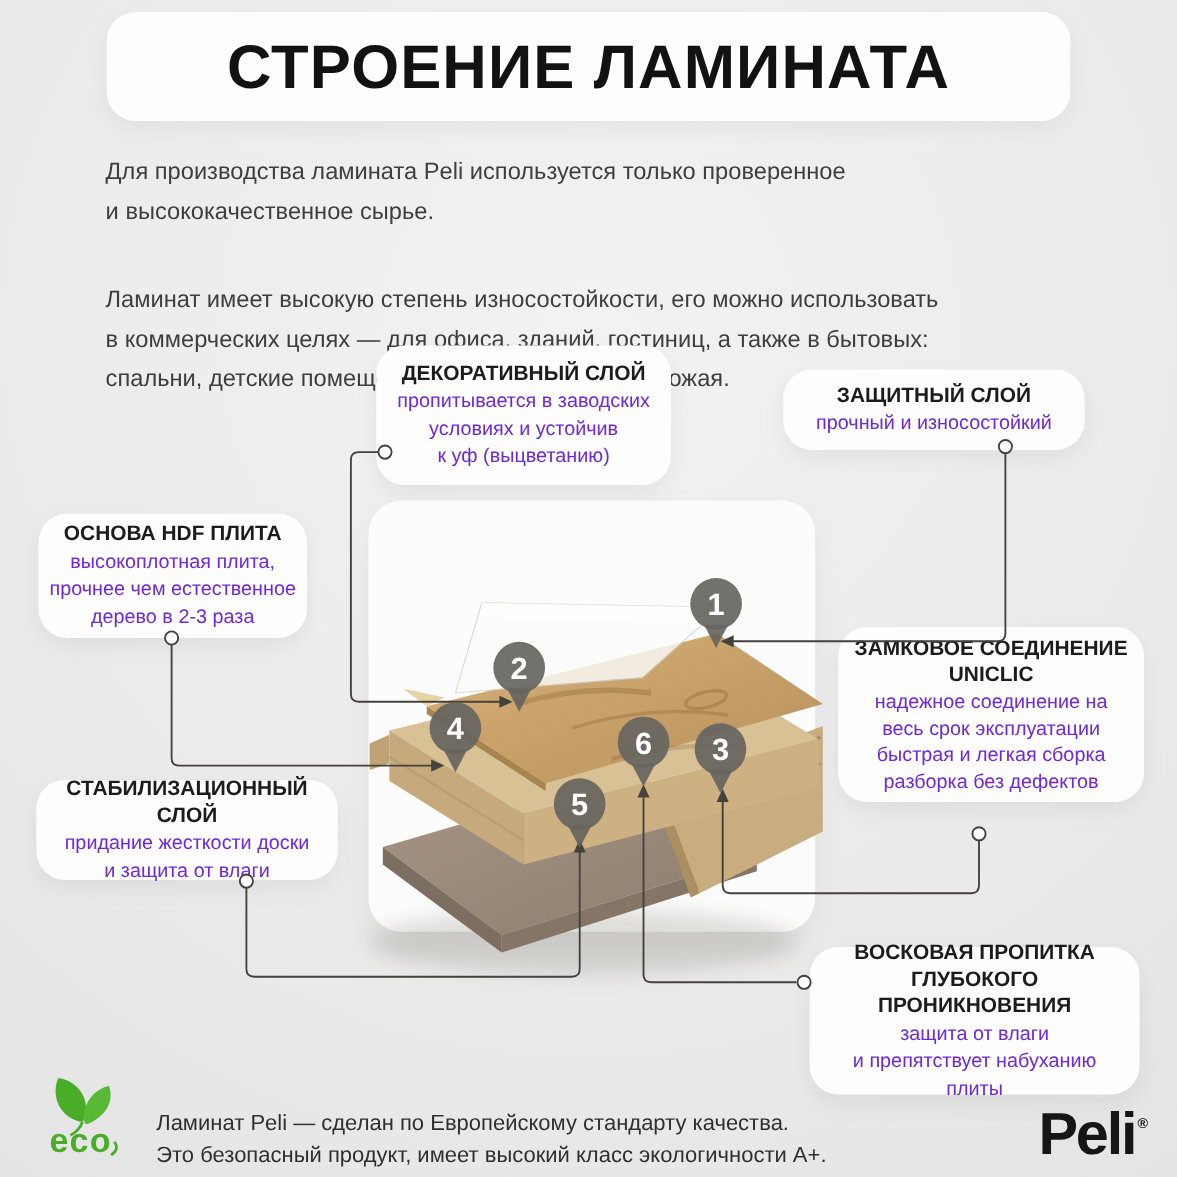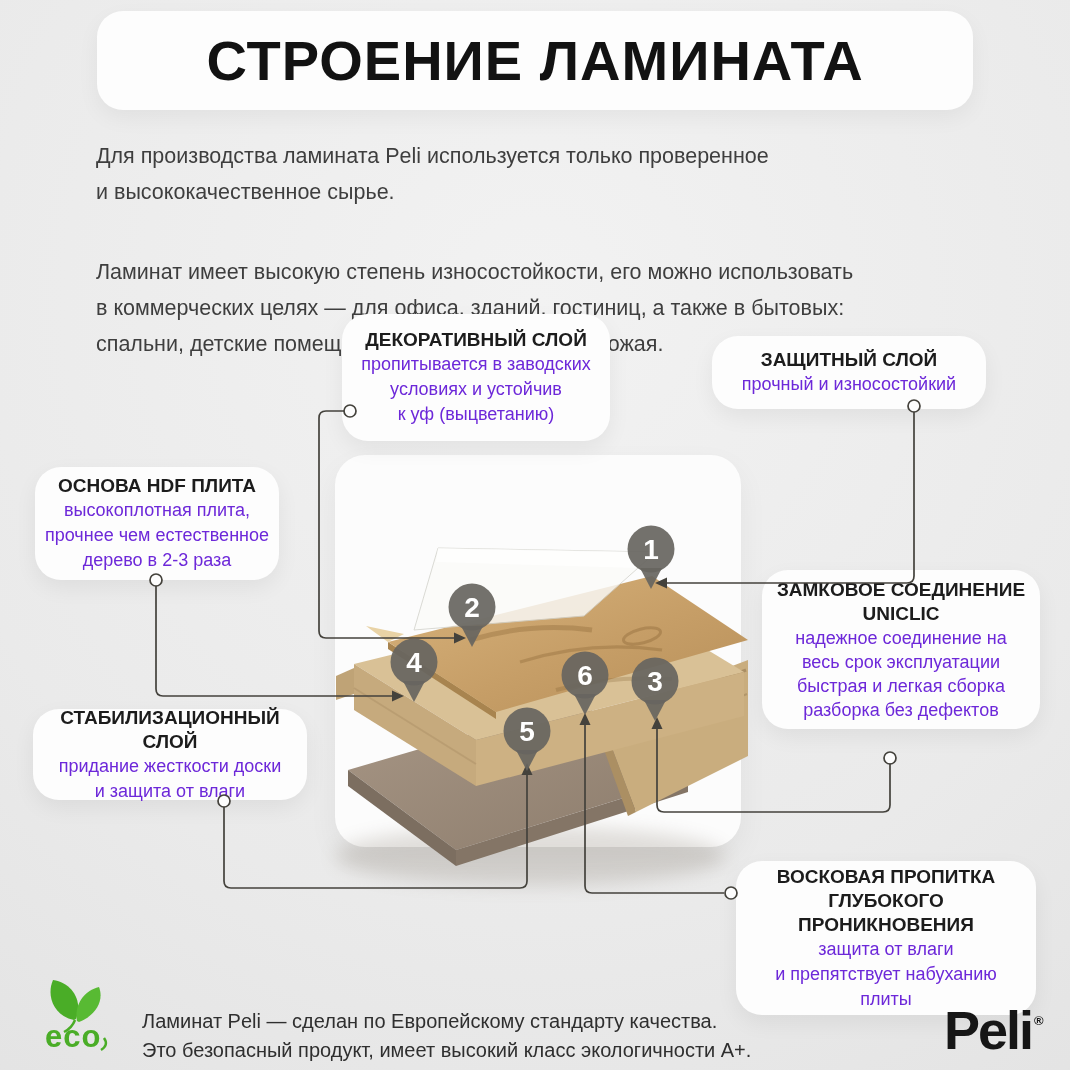--- a/index.html
+++ b/index.html
@@ -31,21 +31,21 @@
     text-align:center;box-shadow:0 8px 22px rgba(0,0,0,.06);padding:6px 8px;box-sizing:border-box;
   }
   .box .t{font-weight:bold;font-size:19px;line-height:24px;color:#1c1c1c;}
   .box .b{font-size:18px;line-height:25px;color:#6d28d9;}
   .box.uniclic .b{line-height:24px;}
   .box.decorative{left:342px;top:314px;width:268px;height:127px;}
   .box.protective{left:712px;top:336px;width:274px;height:73px;}
   .box.hdf{left:35px;top:467px;width:244px;height:113px;}
   .box.uniclic{left:762px;top:570px;width:278px;height:159px;}
   .box.stabilization{left:33px;top:709px;width:274px;height:91px;}
-  .box.wax{left:736px;top:861px;width:300px;height:154px;}
+  .box.wax{left:736px;top:861px;width:300px;height:134px;}
   .art{position:absolute;left:0;top:0;width:1070px;height:1070px;pointer-events:none;}
   .footer-text{position:absolute;left:142px;top:1007px;font-size:20px;color:#2f2f2f;}
   .footer-text div{line-height:29px;white-space:nowrap;}
   .eco{position:absolute;left:42px;top:976px;}
   .peli{position:absolute;left:944px;top:996px;font-size:54px;font-weight:800;
         letter-spacing:-2px;color:#161616;line-height:50px;}
   .peli sup{font-size:13px;font-weight:bold;letter-spacing:0;vertical-align:24px;margin-left:2px;}
 </style>
 </head>
 <body>

